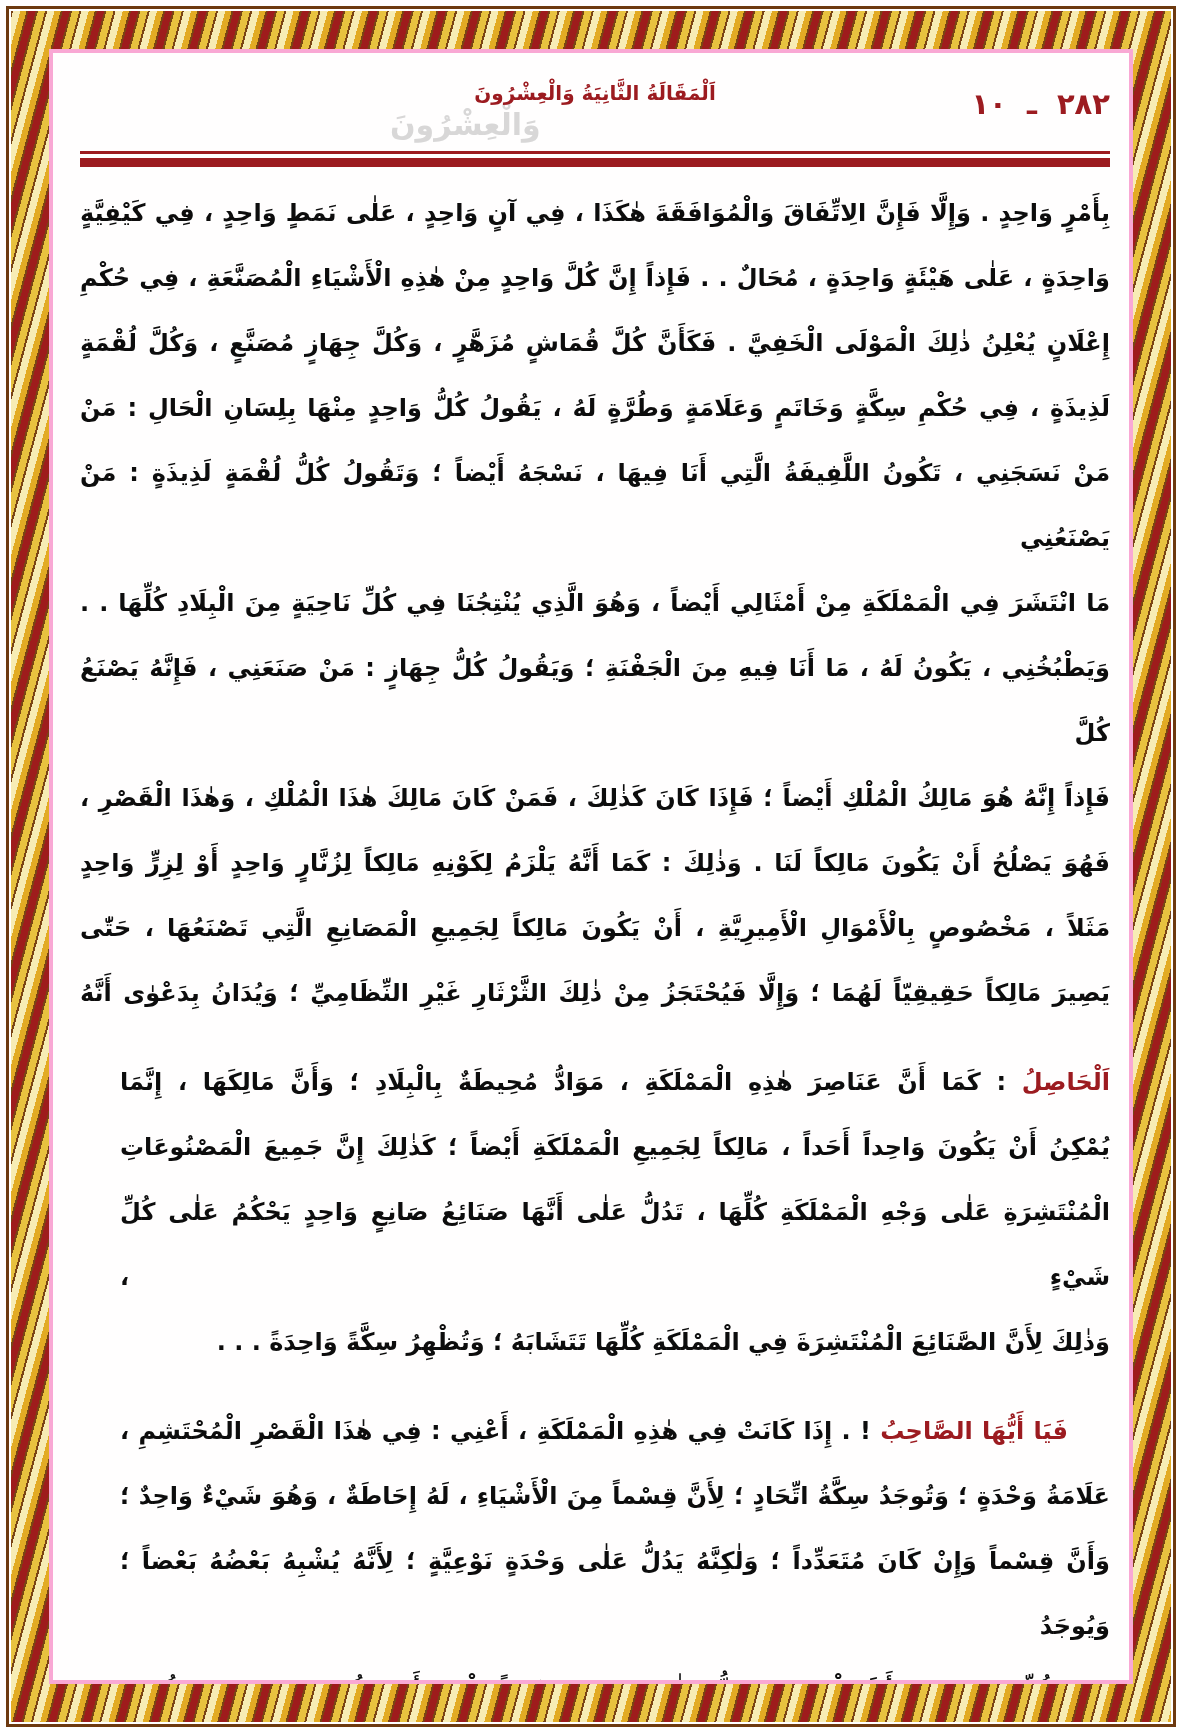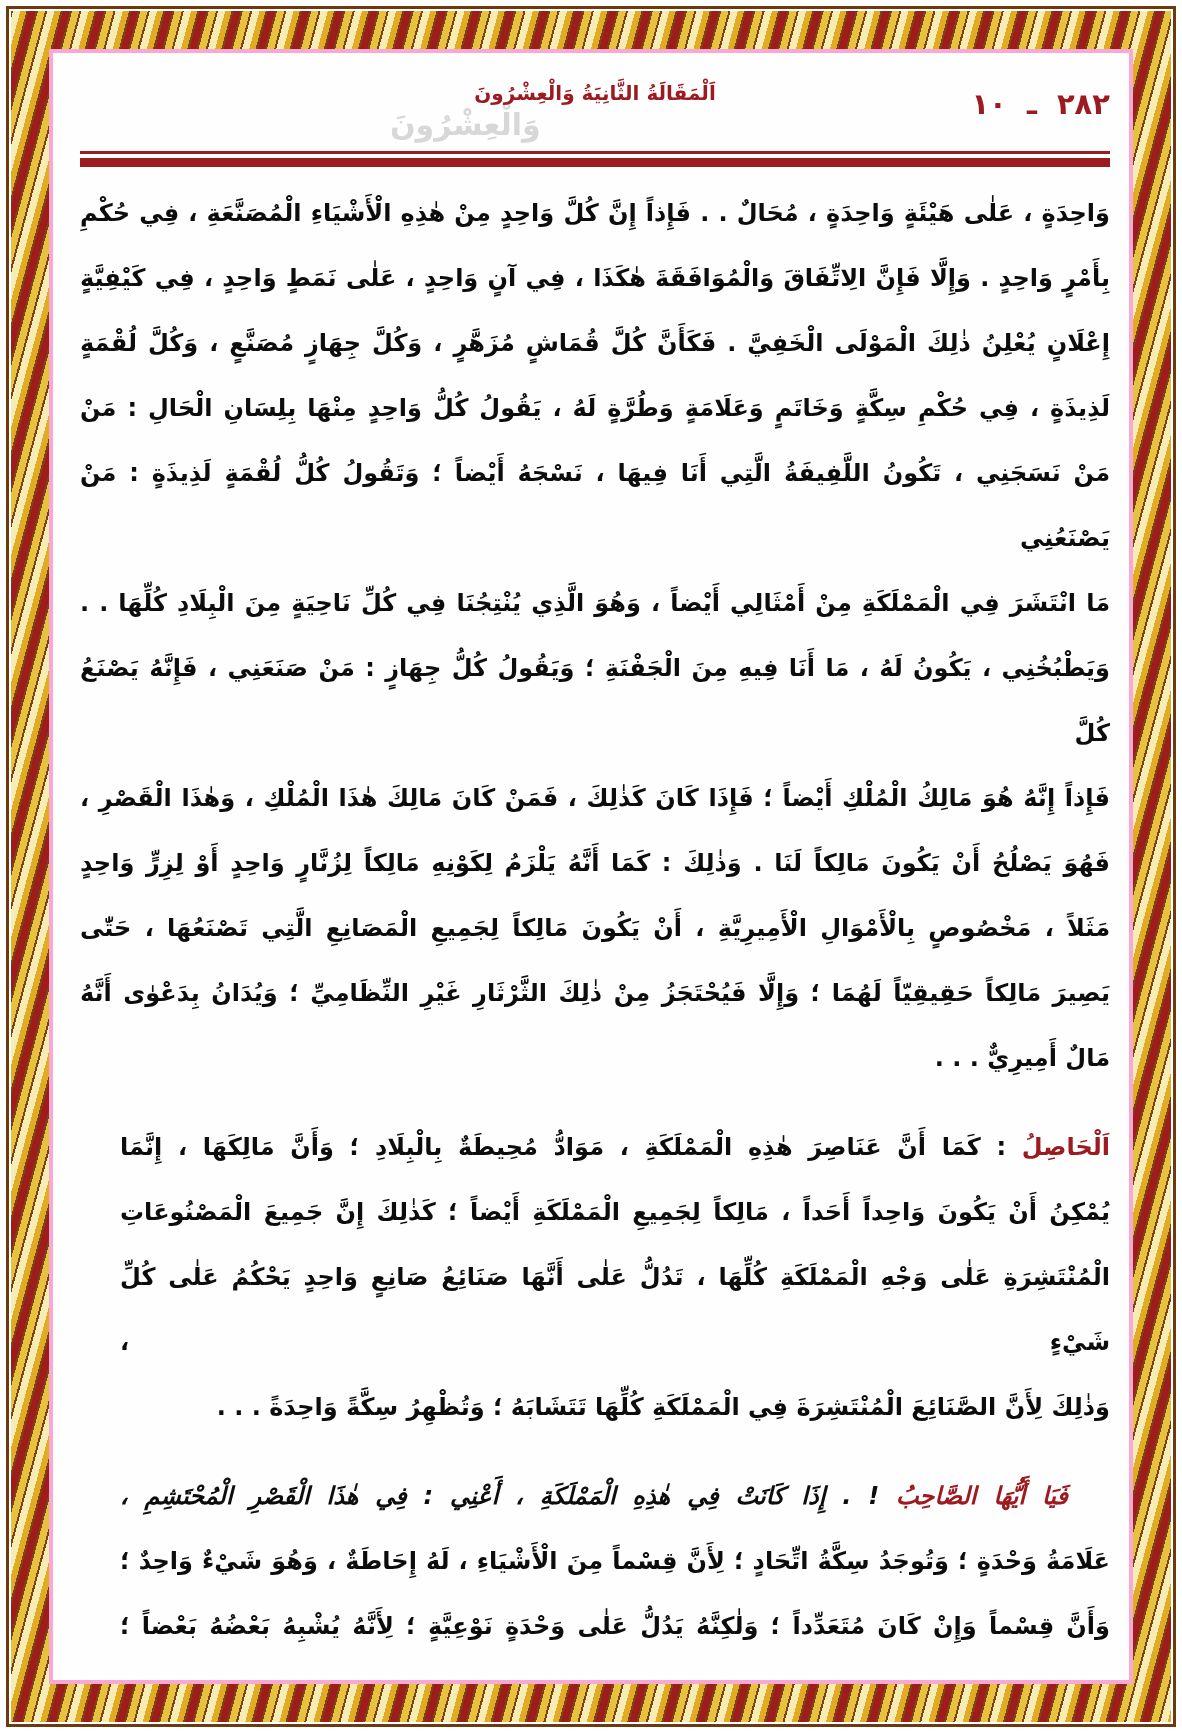--- a/index.html
+++ b/index.html
@@ -41,53 +41,52 @@
   .rule.thin{height:3px;margin-bottom:4px;}
   .rule.thick{height:9px;}
   
   .body{
     width:1030px;margin:14px auto 0 auto;color:#0d0d0d;font-weight:bold;
     font-size:24px;line-height:65px;direction:rtl;
   }
   .para + .para{margin-top:24px;margin-left:40px;}
   .line{text-align:right;text-justify:inter-word;}
   .line.j{text-align:justify;text-align-last:justify;}
-  .line.ind{padding-right:42px;font-style:italic;}
+  .line.ind{padding-right:42px;}
   .lead{color:#9c1b20;}
 </style>
 </head>
 <body>
 
 <div class="page">
   <div class="frame-outer"></div>
   <div class="band"></div>
   <div class="inner">
     <div class="header">
       <div class="ghost">وَالْعِشْرُونَ</div>
       <div class="pageno">٢٨٢ ـ ١٠</div>
       <div class="title">اَلْمَقَالَةُ الثَّانِيَةُ وَالْعِشْرُونَ</div>
     </div>
     <div class="rules">
       <div class="rule thin"></div>
       <div class="rule thick"></div>
     </div>
     <div class="body">
         <div class="para">
+          <div class="line j">بِأَمْرٍ وَاحِدٍ . وَإِلَّا فَإِنَّ الِاتِّفَاقَ وَالْمُوَافَقَةَ هٰكَذَا ، فِي آنٍ وَاحِدٍ ، عَلٰى نَمَطٍ وَاحِدٍ ، فِي كَيْفِيَّةٍ</div>
           <div class="line j">وَاحِدَةٍ ، عَلٰى هَيْئَةٍ وَاحِدَةٍ ، مُحَالٌ . . فَإِذاً إِنَّ كُلَّ وَاحِدٍ مِنْ هٰذِهِ الْأَشْيَاءِ الْمُصَنَّعَةِ ، فِي حُكْمِ</div>
-          <div class="line j">بِأَمْرٍ وَاحِدٍ . وَإِلَّا فَإِنَّ الِاتِّفَاقَ وَالْمُوَافَقَةَ هٰكَذَا ، فِي آنٍ وَاحِدٍ ، عَلٰى نَمَطٍ وَاحِدٍ ، فِي كَيْفِيَّةٍ</div>
           <div class="line j">إِعْلَانٍ يُعْلِنُ ذٰلِكَ الْمَوْلَى الْخَفِيَّ . فَكَأَنَّ كُلَّ قُمَاشٍ مُزَهَّرٍ ، وَكُلَّ جِهَازٍ مُصَنَّعٍ ، وَكُلَّ لُقْمَةٍ</div>
           <div class="line j">لَذِيذَةٍ ، فِي حُكْمِ سِكَّةٍ وَخَاتَمٍ وَعَلَامَةٍ وَطُرَّةٍ لَهُ ، يَقُولُ كُلُّ وَاحِدٍ مِنْهَا بِلِسَانِ الْحَالِ : مَنْ</div>
           <div class="line j">مَنْ نَسَجَنِي ، تَكُونُ اللَّفِيفَةُ الَّتِي أَنَا فِيهَا ، نَسْجَهُ أَيْضاً ؛ وَتَقُولُ كُلُّ لُقْمَةٍ لَذِيذَةٍ : مَنْ يَصْنَعُنِي</div>
           <div class="line j">مَا انْتَشَرَ فِي الْمَمْلَكَةِ مِنْ أَمْثَالِي أَيْضاً ، وَهُوَ الَّذِي يُنْتِجُنَا فِي كُلِّ نَاحِيَةٍ مِنَ الْبِلَادِ كُلِّهَا . .</div>
           <div class="line j">وَيَطْبُخُنِي ، يَكُونُ لَهُ ، مَا أَنَا فِيهِ مِنَ الْجَفْنَةِ ؛ وَيَقُولُ كُلُّ جِهَازٍ : مَنْ صَنَعَنِي ، فَإِنَّهُ يَصْنَعُ كُلَّ</div>
           <div class="line j">فَإِذاً إِنَّهُ هُوَ مَالِكُ الْمُلْكِ أَيْضاً ؛ فَإِذَا كَانَ كَذٰلِكَ ، فَمَنْ كَانَ مَالِكَ هٰذَا الْمُلْكِ ، وَهٰذَا الْقَصْرِ ،</div>
           <div class="line j">فَهُوَ يَصْلُحُ أَنْ يَكُونَ مَالِكاً لَنَا . وَذٰلِكَ : كَمَا أَنَّهُ يَلْزَمُ لِكَوْنِهِ مَالِكاً لِزُنَّارٍ وَاحِدٍ أَوْ لِزِرٍّ وَاحِدٍ</div>
           <div class="line j">مَثَلاً ، مَخْصُوصٍ بِالْأَمْوَالِ الْأَمِيرِيَّةِ ، أَنْ يَكُونَ مَالِكاً لِجَمِيعِ الْمَصَانِعِ الَّتِي تَصْنَعُهَا ، حَتّٰى</div>
           <div class="line j">يَصِيرَ مَالِكاً حَقِيقِيّاً لَهُمَا ؛ وَإِلَّا فَيُحْتَجَزُ مِنْ ذٰلِكَ الثَّرْثَارِ غَيْرِ النِّظَامِيِّ ؛ وَيُدَانُ بِدَعْوٰى أَنَّهُ</div>
-          <div class="line">مَالٌ أَمِيرِيٌّ . . .</div>
         </div>
         <div class="para">
           <div class="line j"><span class="lead">اَلْحَاصِلُ</span> : كَمَا أَنَّ عَنَاصِرَ هٰذِهِ الْمَمْلَكَةِ ، مَوَادُّ مُحِيطَةٌ بِالْبِلَادِ ؛ وَأَنَّ مَالِكَهَا ، إِنَّمَا</div>
           <div class="line j">يُمْكِنُ أَنْ يَكُونَ وَاحِداً أَحَداً ، مَالِكاً لِجَمِيعِ الْمَمْلَكَةِ أَيْضاً ؛ كَذٰلِكَ إِنَّ جَمِيعَ الْمَصْنُوعَاتِ</div>
           <div class="line j">الْمُنْتَشِرَةِ عَلٰى وَجْهِ الْمَمْلَكَةِ كُلِّهَا ، تَدُلُّ عَلٰى أَنَّهَا صَنَائِعُ صَانِعٍ وَاحِدٍ يَحْكُمُ عَلٰى كُلِّ شَيْءٍ ،</div>
           <div class="line">وَذٰلِكَ لِأَنَّ الصَّنَائِعَ الْمُنْتَشِرَةَ فِي الْمَمْلَكَةِ كُلِّهَا تَتَشَابَهُ ؛ وَتُظْهِرُ سِكَّةً وَاحِدَةً . . .</div>
         </div>
         <div class="para">
           <div class="line j ind"><span class="lead">فَيَا أَيُّهَا الصَّاحِبُ</span> ! . إِذَا كَانَتْ فِي هٰذِهِ الْمَمْلَكَةِ ، أَعْنِي : فِي هٰذَا الْقَصْرِ الْمُحْتَشِمِ ،</div>
           <div class="line j">عَلَامَةُ وَحْدَةٍ ؛ وَتُوجَدُ سِكَّةُ اتِّحَادٍ ؛ لِأَنَّ قِسْماً مِنَ الْأَشْيَاءِ ، لَهُ إِحَاطَةٌ ، وَهُوَ شَيْءٌ وَاحِدٌ ؛</div>

